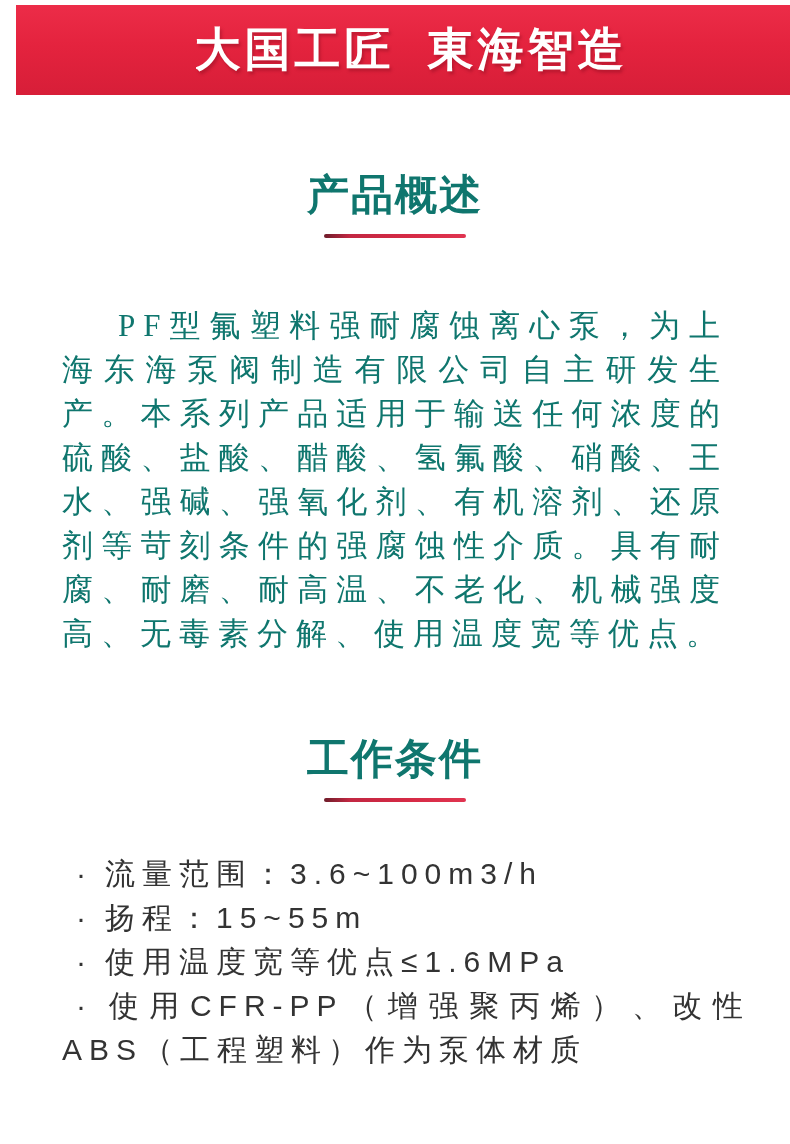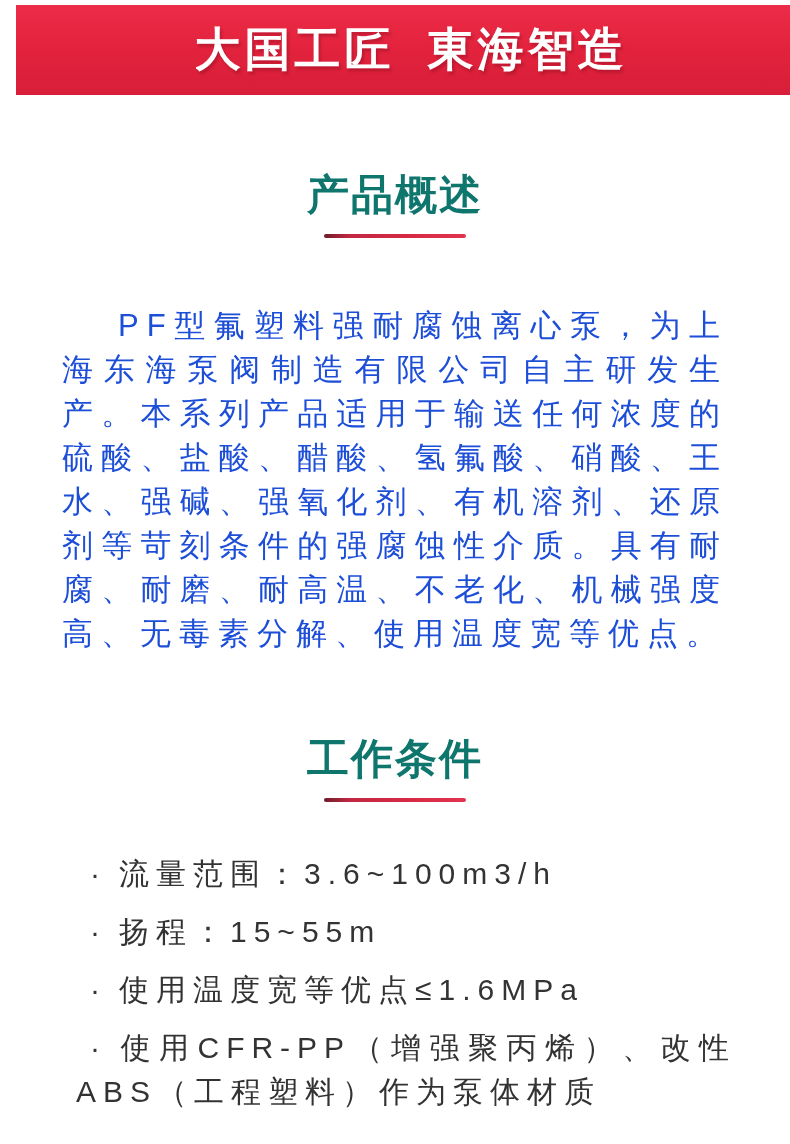--- a/index.html
+++ b/index.html
@@ -51,36 +51,37 @@
     height: 4px;
     margin: 12px auto 0 auto;
     background: linear-gradient(90deg, #6e1d2a 0%, #c22742 18%, #d62a45 60%, #e03450 100%);
     border-radius: 2px;
   }
   .overview-paragraph {
     margin: 66px 62px 0 62px;
     font-size: 31px;
     line-height: 44px;
     letter-spacing: 8px;
-    color: #1d4ed8;
+    color: #0f766e;
     text-align: justify;
     text-indent: 56px;
     font-weight: 400;
+    font-family: Liberation Serif, serif;
   }
   .conditions-list {
     list-style: none;
     margin: 50px 40px 0 62px;
     font-size: 30px;
     line-height: 44px;
     letter-spacing: 7px;
     color: #333333;
     text-align: justify;
   }
   .conditions-list li {
-    margin: 14px;
+    margin: 0;
   }
   .bullet {
     display: inline-block;
     margin: 0 12px 0 14px;
     color: #333333;
   }
 </style>
 </head>
 <body>
 

